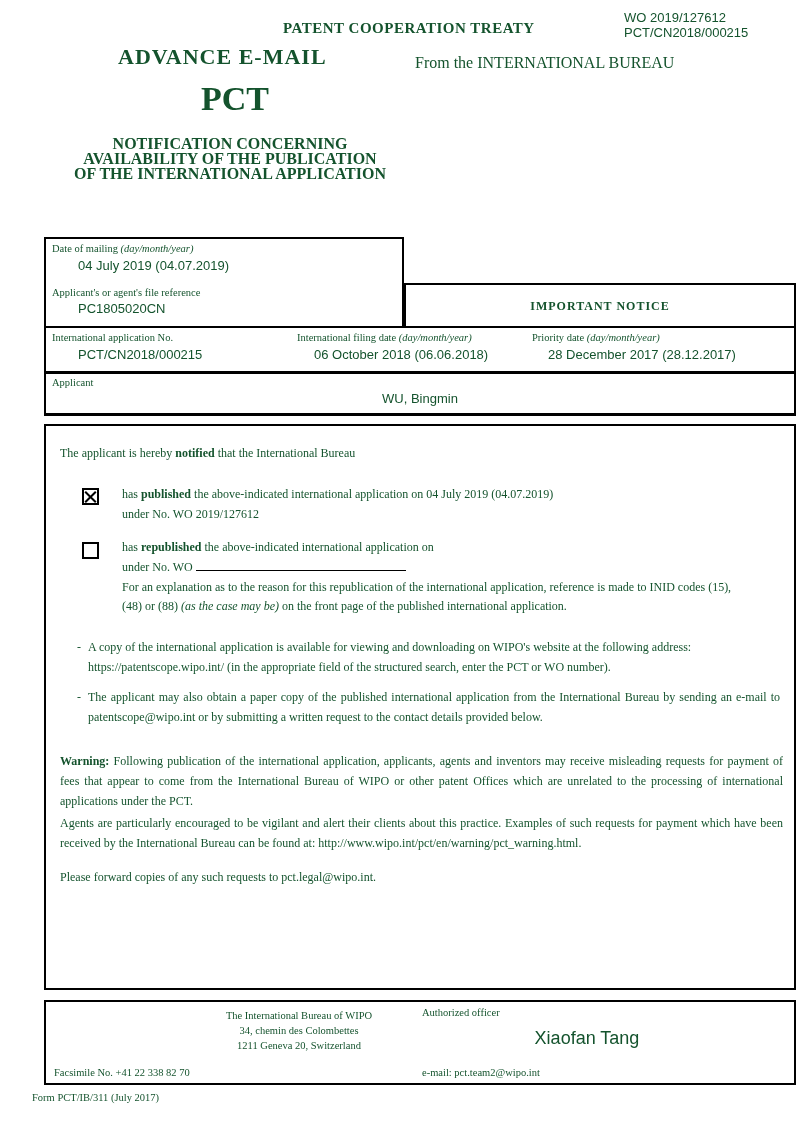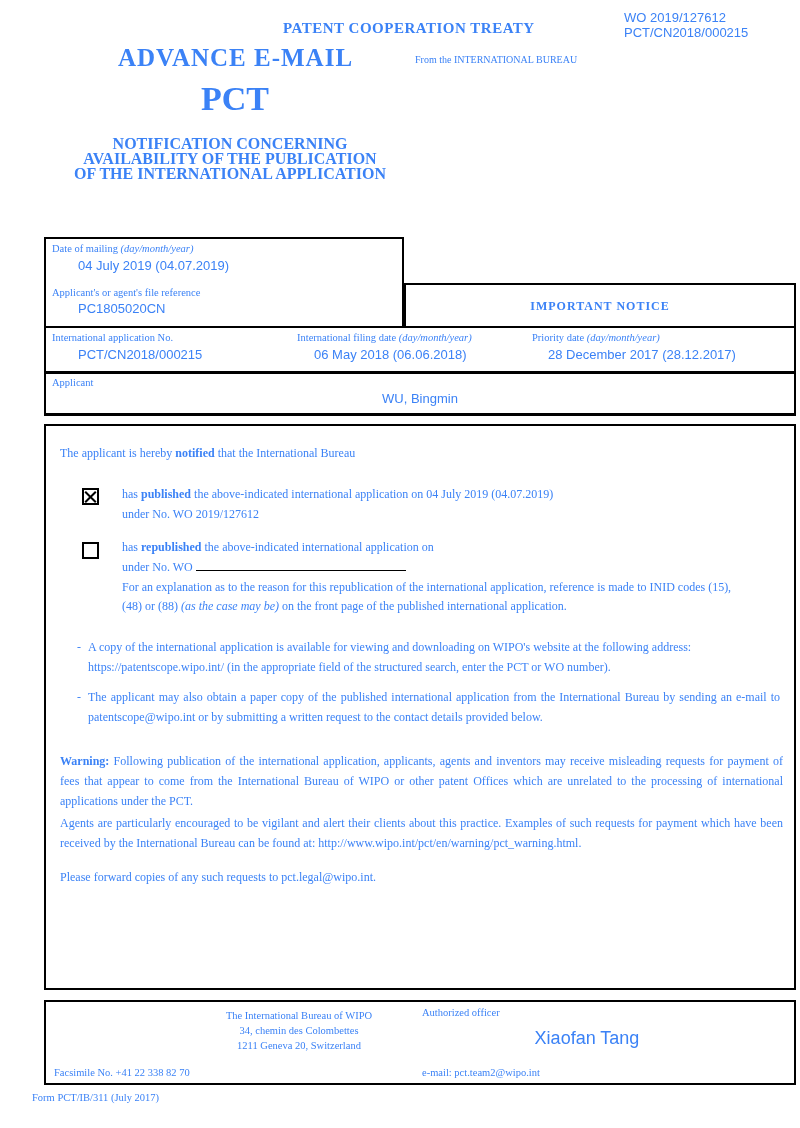--- a/index.html
+++ b/index.html
@@ -1,16 +1,16 @@
 <!DOCTYPE html>
 <html><head>
 <meta charset="utf-8">
 <style>
   html,body{margin:0;padding:0;background:#fff;}
-  .page{position:relative;width:800px;height:1128px;background:#fff;color:#3b82f6;
+  .page{position:relative;width:800px;height:1128px;background:#fff;color:#14532d;
         font-family:"Liberation Serif",serif;font-size:12px;overflow:hidden;}
   .abs{position:absolute;}
   .sans{font-family:"Liberation Sans",sans-serif;}
   .b{font-weight:bold;}
   .i{font-style:italic;}
   .lbl{font-size:10.5px;}
   .val{font-size:13px;text-align:center;}
   .box{position:absolute;border:2px solid #000;box-sizing:border-box;}
   .nowrap{white-space:nowrap;}
   .just{text-align:justify;}
@@ -29,23 +29,23 @@
 
 <div class="page">
 
   <div class="abs b nowrap" style="left:283px;top:20px;font-size:15px;letter-spacing:.5px;">PATENT COOPERATION TREATY</div>
 
   <div class="abs sans" style="left:624px;top:10px;font-size:13px;line-height:15px;">
     <div>WO 2019/127612</div>
     <div>PCT/CN2018/000215</div>
   </div>
 
-  <div class="abs b nowrap" style="left:118px;top:44px;font-size:25px;letter-spacing:1px;">ADVANCE  E-MAIL</div>
+  <div class="abs b nowrap" style="left:118px;top:44px;font-size:22px;letter-spacing:1px;">ADVANCE  E-MAIL</div>
 
-  <div class="abs nowrap" style="left:415px;top:54px;font-size:10px;">
+  <div class="abs nowrap" style="left:415px;top:54px;font-size:16px;">
     <span>From the </span><span>INTERNATIONAL  BUREAU</span>
   </div>
 
   <div class="abs b" style="left:155px;top:80px;width:160px;text-align:center;font-size:34px;">PCT</div>
 
   <div class="abs b" style="left:70px;top:136px;width:320px;text-align:center;font-size:16px;line-height:15px;">
     <div>NOTIFICATION CONCERNING</div>
     <div>AVAILABILITY OF THE PUBLICATION</div>
     <div>OF THE INTERNATIONAL APPLICATION</div>
   </div>
@@ -64,21 +64,21 @@
     <div class="abs b" style="left:0;top:14px;width:100%;text-align:center;font-size:12px;letter-spacing:1px;">IMPORTANT NOTICE</div>
   </div>
 
   <div class="box" style="left:44px;top:326px;width:752px;height:47px;">
     <div class="abs lbl nowrap" style="left:6px;top:4px;">International application No.</div>
     <div class="abs sans val nowrap" style="left:32px;top:19px;">PCT/CN2018/000215</div>
 
     <div class="abs lbl nowrap" style="left:251px;top:4px;">
       <span>International filing date </span><span class="i">(day/month/year)</span>
     </div>
-    <div class="abs sans val nowrap" style="left:268px;top:19px;">06 May 2018 (06.06.2018)</div>
+    <div class="abs sans val nowrap" style="left:268px;top:19px;">06 October 2018 (06.06.2018)</div>
 
     <div class="abs lbl nowrap" style="left:486px;top:4px;">
       <span>Priority date </span><span class="i">(day/month/year)</span>
     </div>
     <div class="abs sans val nowrap" style="left:502px;top:19px;">28 December 2017 (28.12.2017)</div>
   </div>
 
   <div class="box" style="left:44px;top:372px;width:752px;height:44px;border-bottom-width:3px;">
     <div class="abs lbl" style="left:6px;top:3px;">Applicant</div>
     <div class="abs sans val" style="left:0;top:17px;width:100%;text-align:center;">WU, Bingmin</div>

